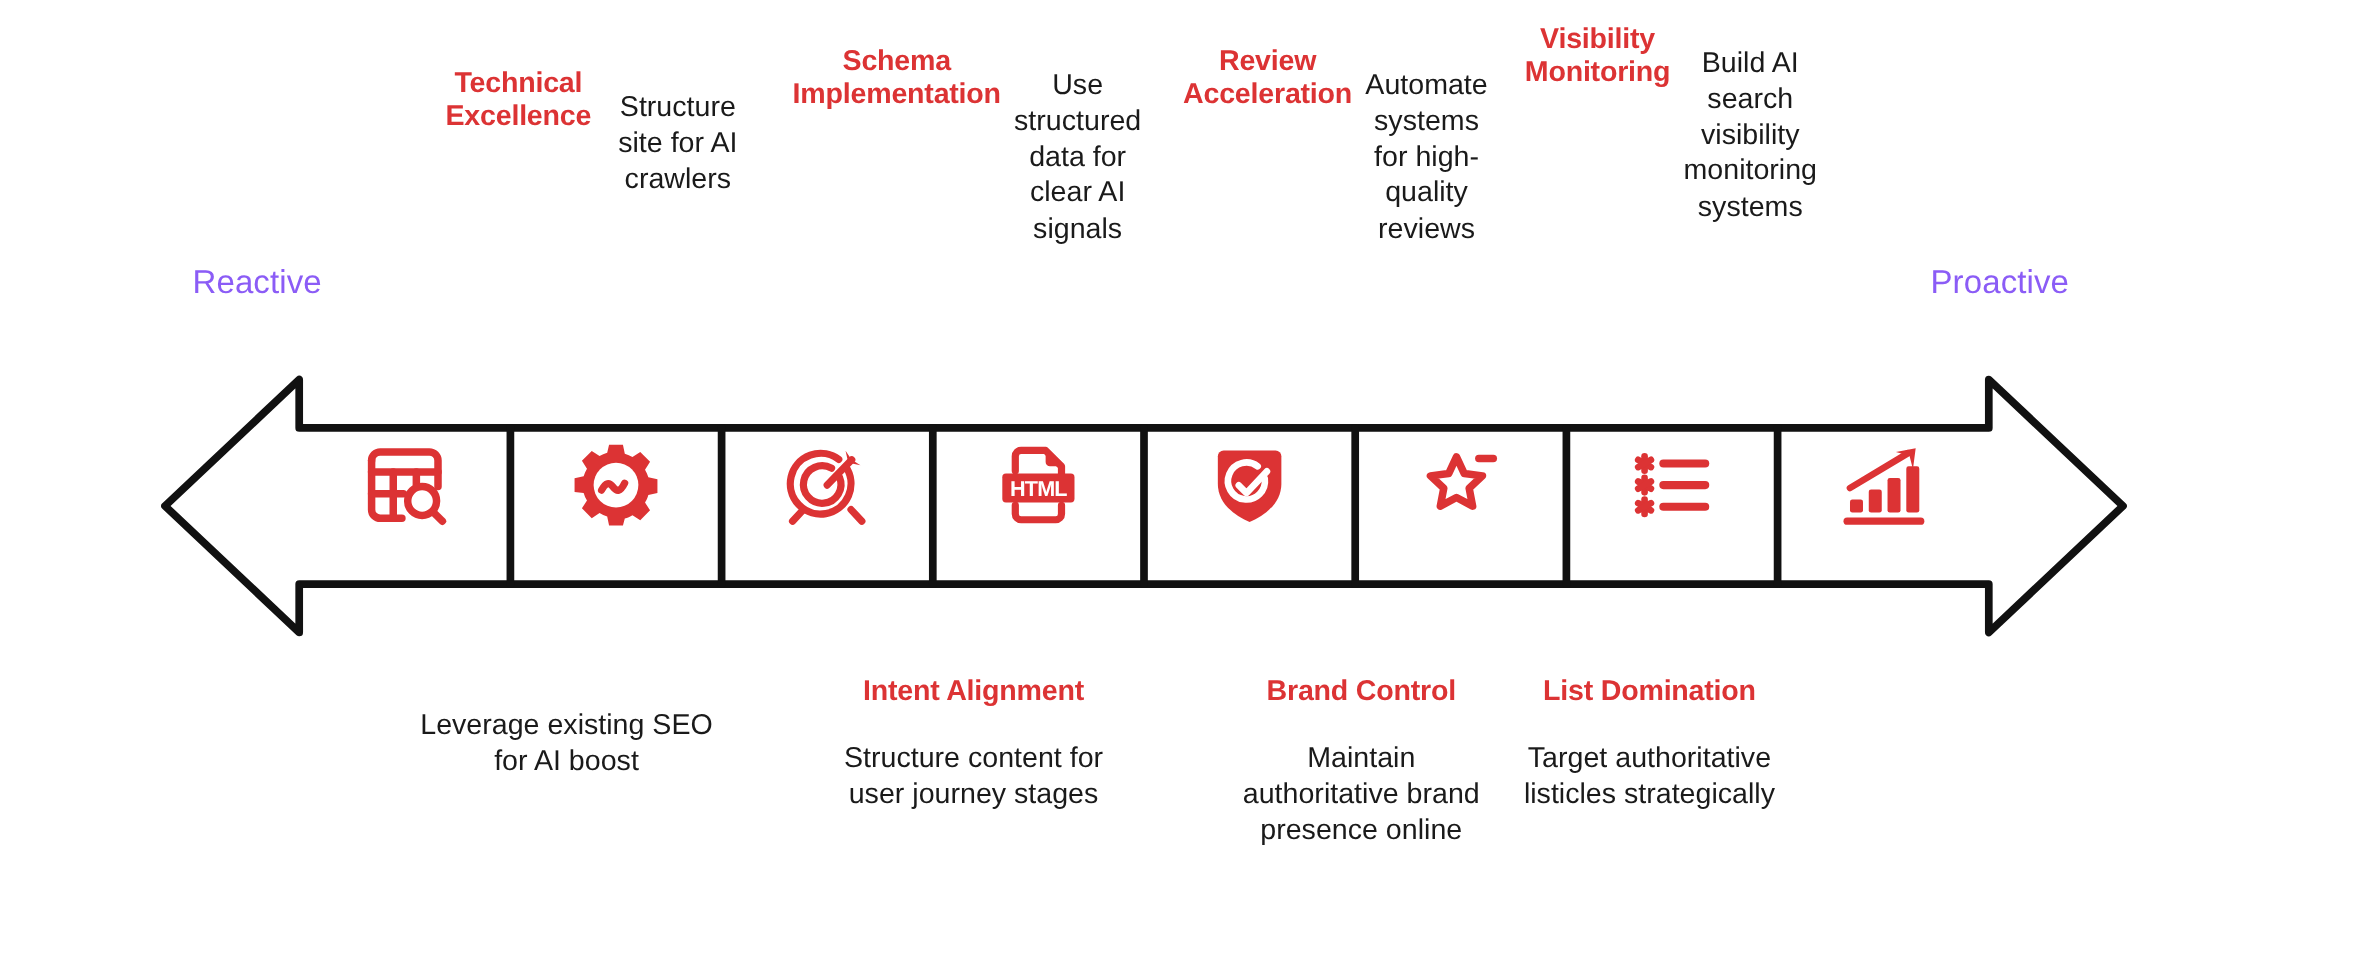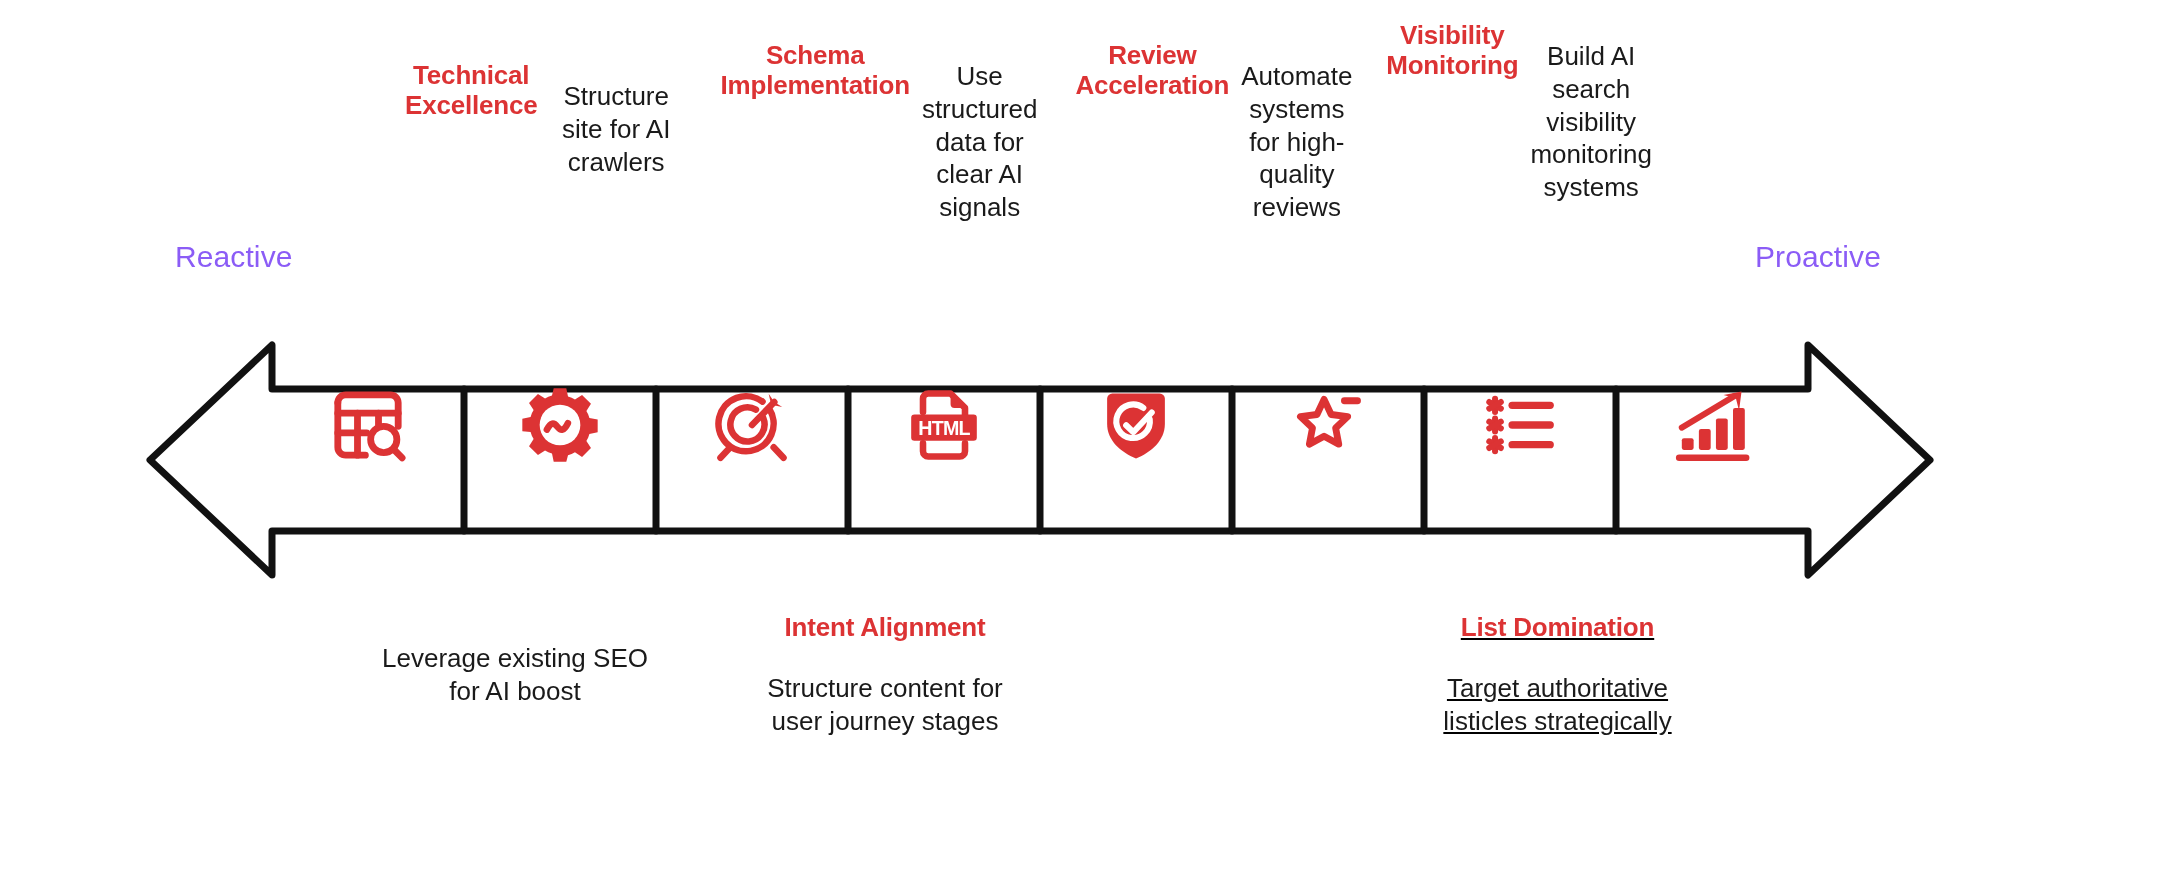--- a/index.html
+++ b/index.html
@@ -39,21 +39,21 @@
     top: 325px;
     width: 1800px;
     height: 270px;
   }
   #arrow-band svg { display: block; }
 
   
   #cells {
     position: absolute;
     left: 272px;
-    top: 329px;
+    top: 345px;
     width: 1536px;
     height: 192px;
     display: flex;
   }
   .cell {
     flex: 1 1 0;
     position: relative;
     display: flex;
     align-items: center;
     justify-content: center;
@@ -256,19 +256,23 @@
 
   <div class="callout below" style="left:370px; top:612px; width:290px;">
     <div class="c-desc">Leverage existing SEO for AI boost</div>
   </div>
 
   <div class="callout below" style="left:740px; top:612px; width:290px;">
     <div class="c-title">Intent Alignment</div>
     <div class="c-desc">Structure content for user journey stages</div>
   </div>
 
-
-  <div class="callout below" style="left:1430px; top:612px; width:255px;text-decoration:underline;">
+  <div class="callout below" style="left:1110px; top:612px; width:255px;">
+    <div class="c-title">Brand Control</div>
+    <div class="c-desc">Maintain authoritative brand presence online</div>
+  </div>
+
+  <div class="callout below" style="left:1372px; top:612px; width:255px;">
     <div class="c-title">List Domination</div>
     <div class="c-desc">Target authoritative listicles strategically</div>
   </div>
 
 </div>
 
 </body></html>

